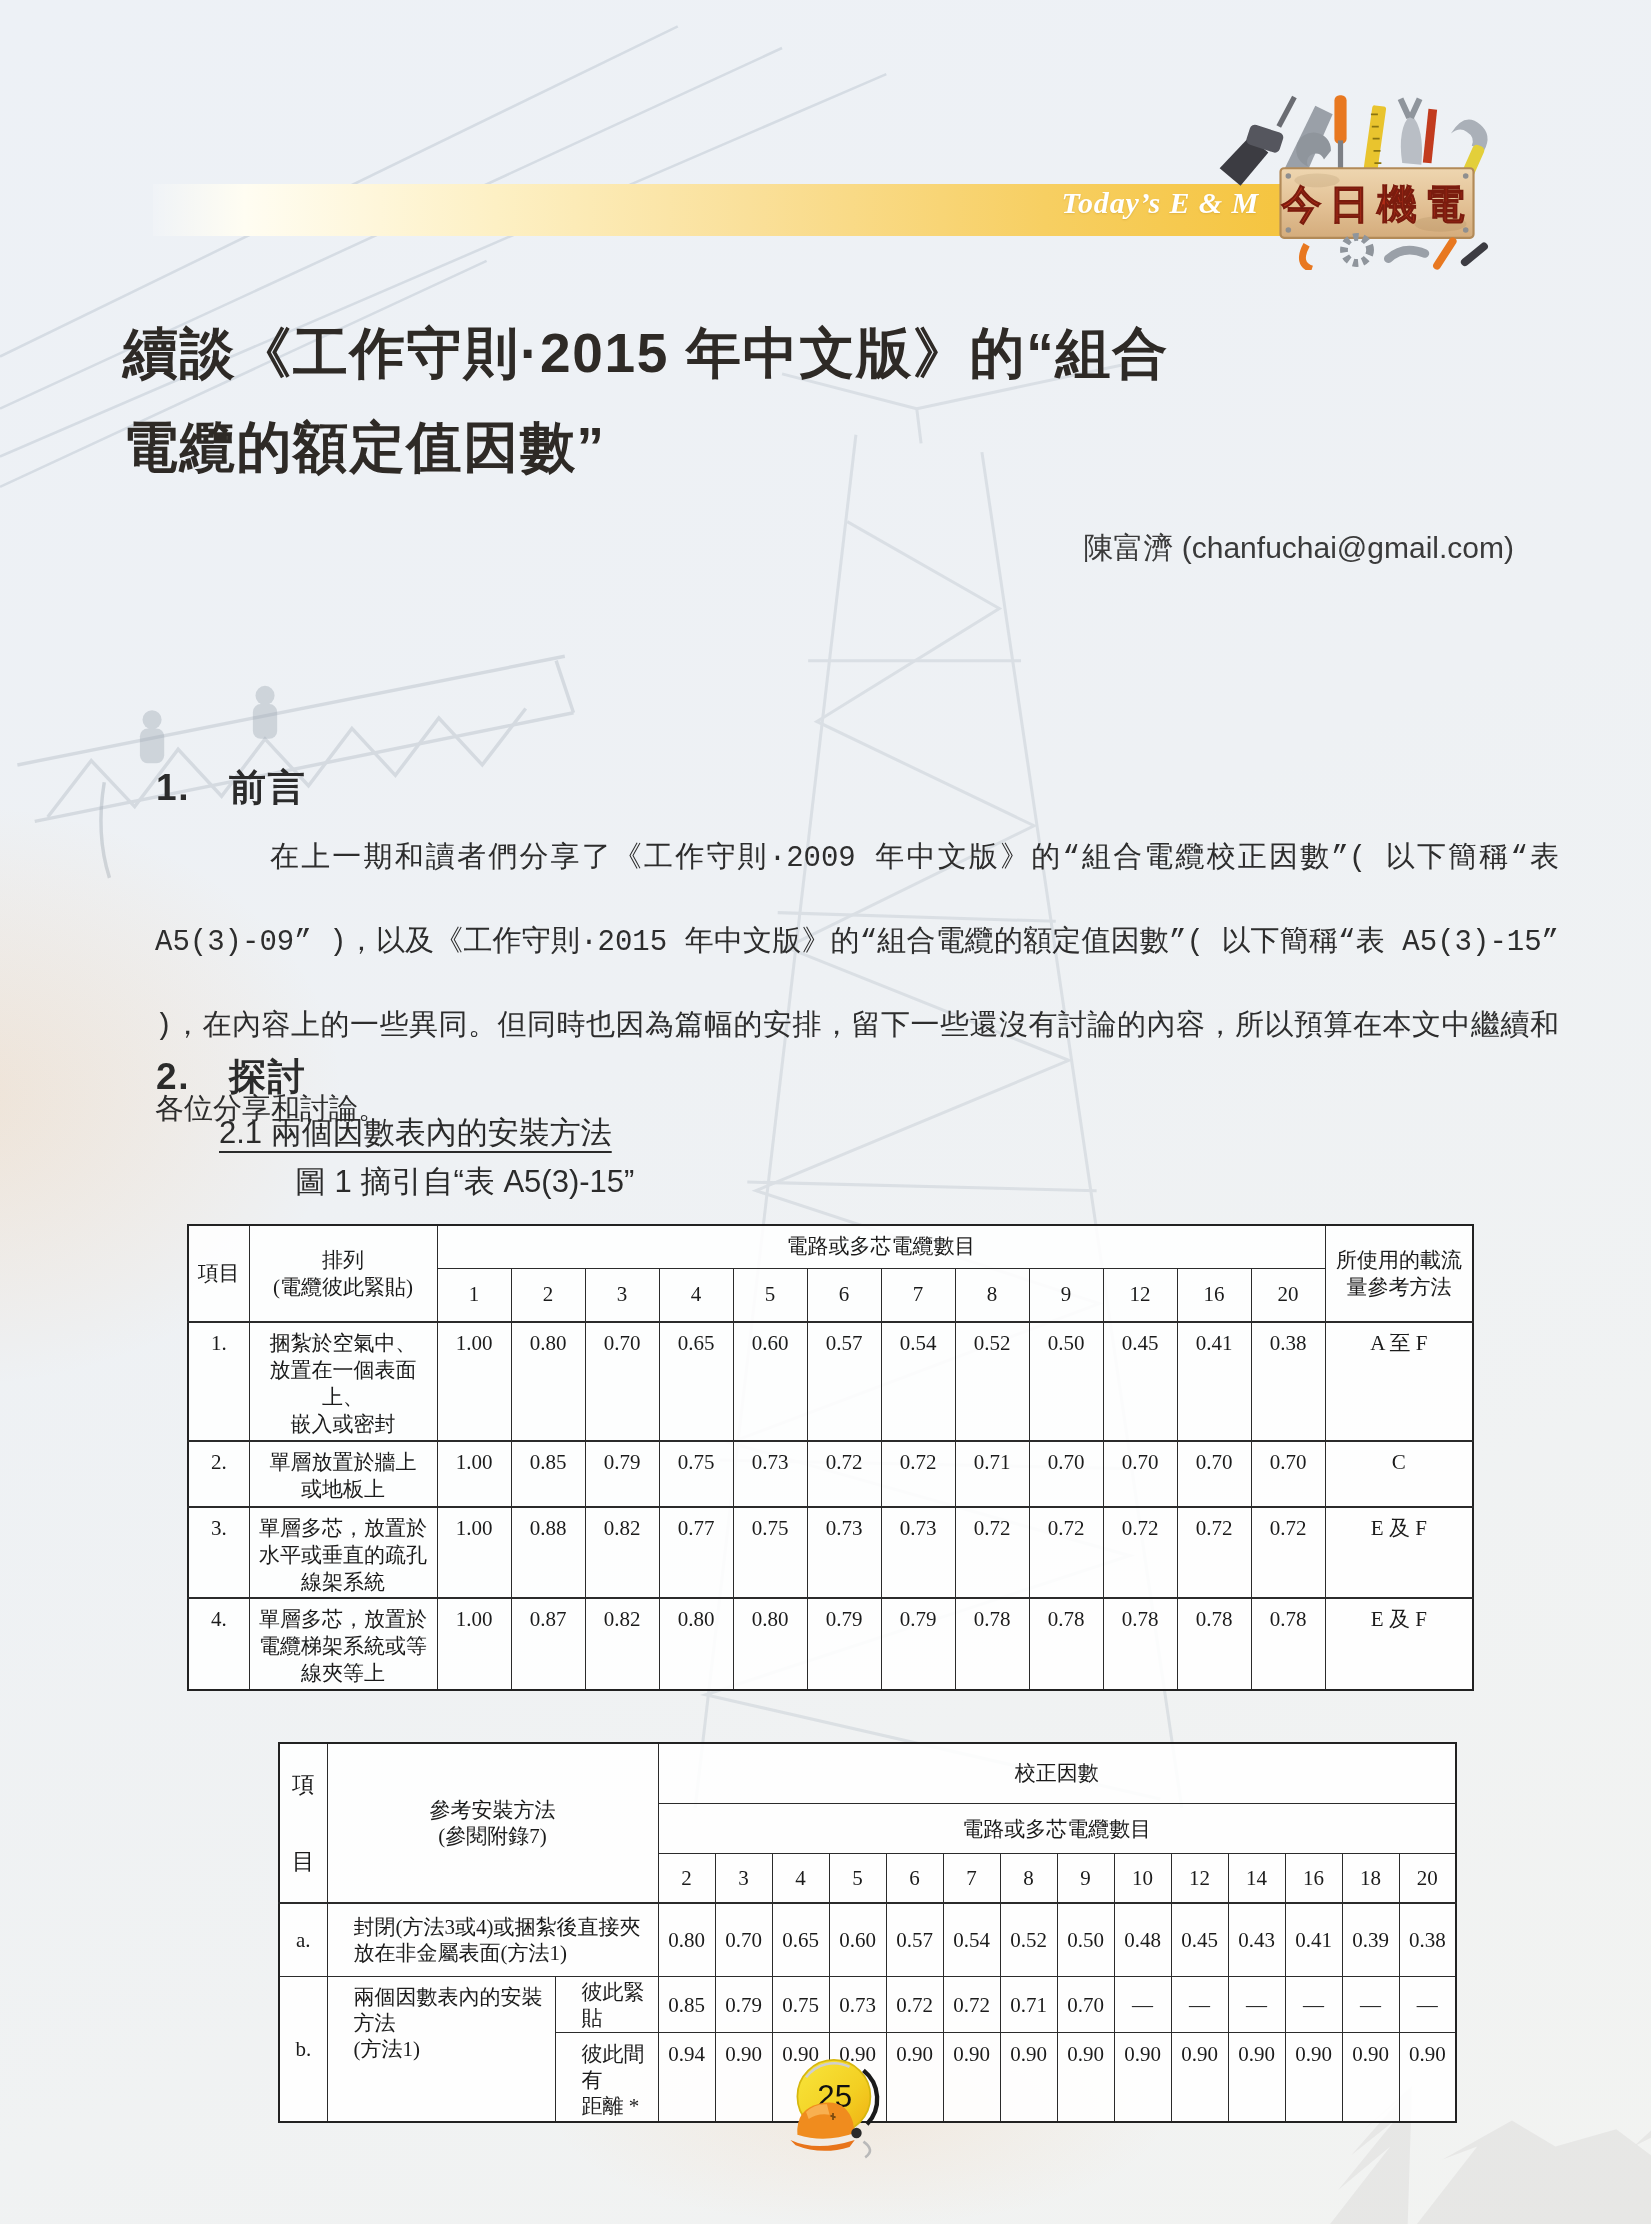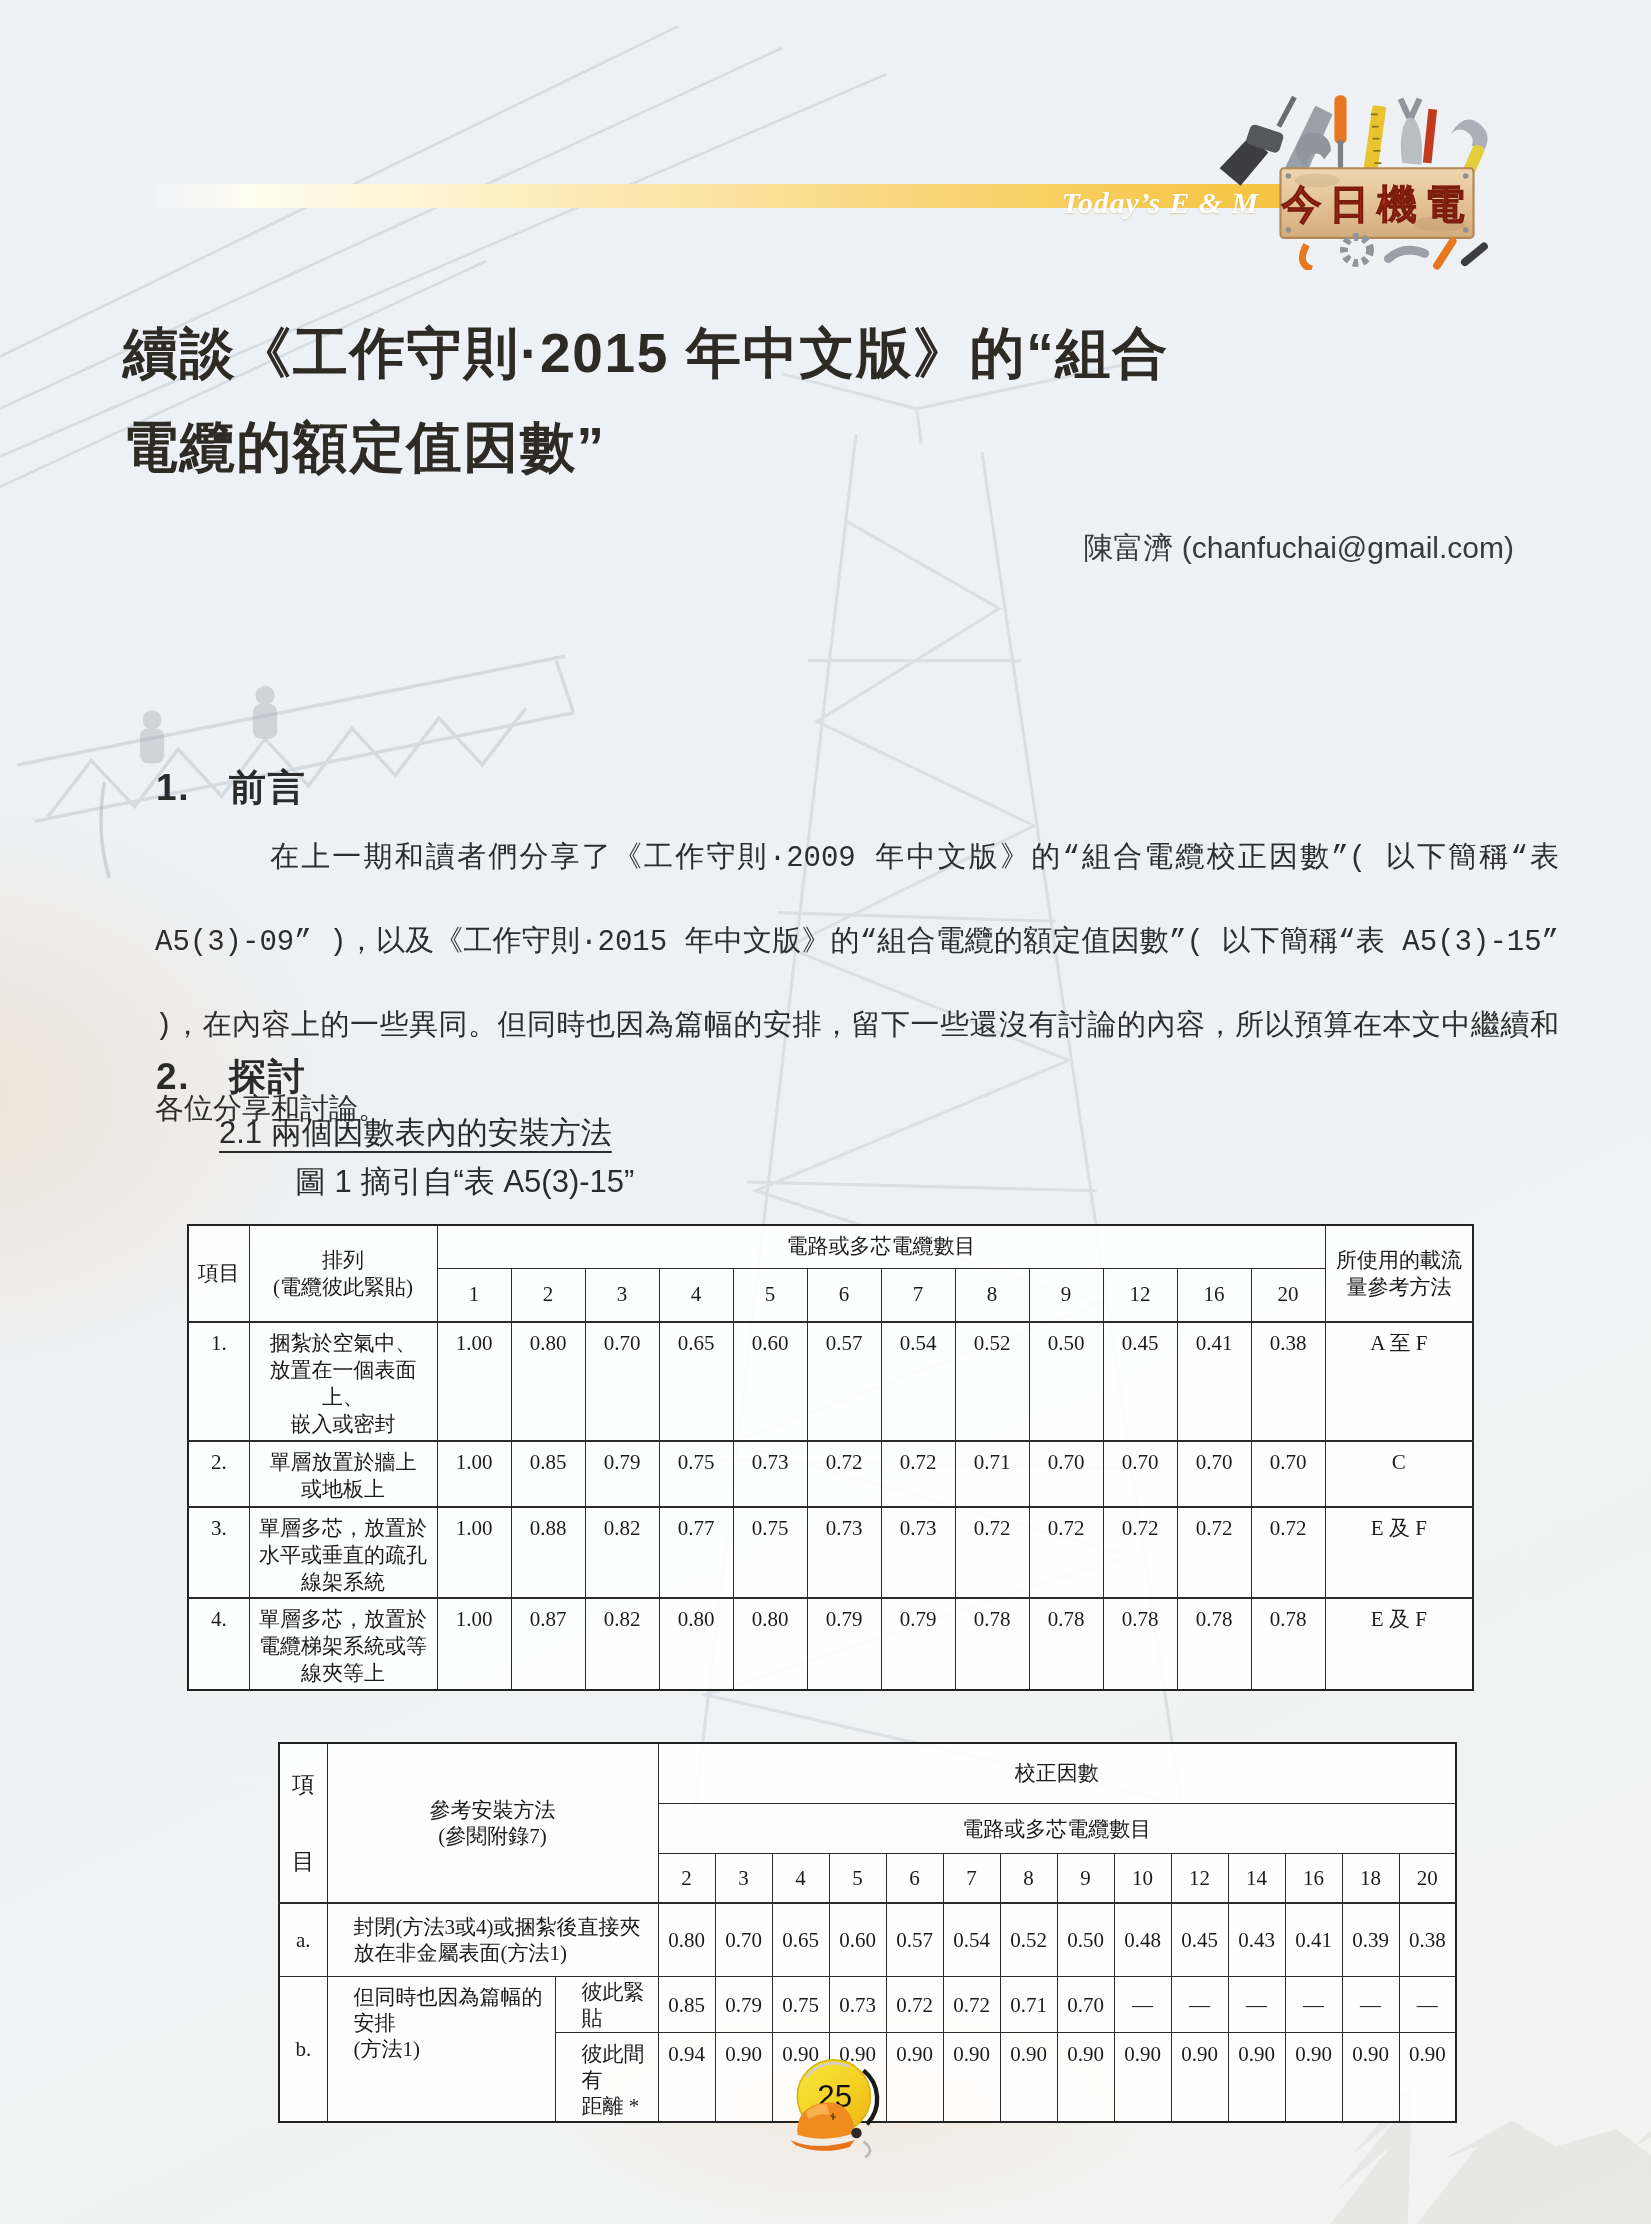--- a/index.html
+++ b/index.html
@@ -8,21 +8,21 @@
     background:linear-gradient(155deg,#edf1f6 0%,#eef1f4 45%,#f2f3f1 100%);
     font-family:"Liberation Sans",sans-serif;color:#222;
   }
   .bg-svg{position:absolute;left:0;top:0;z-index:0;}
   .glow1{position:absolute;left:-139px;top:800px;width:487px;height:591px;z-index:0;
     background:radial-gradient(ellipse at 18% 50%,rgba(243,158,66,0.17),rgba(243,158,66,0) 70%);}
   .glow2{position:absolute;left:556px;top:1999px;width:608px;height:226px;z-index:0;
     background:radial-gradient(ellipse at center,rgba(242,148,58,0.10),rgba(242,148,58,0) 72%);}
 
   
-  .banner{position:absolute;left:153px;top:184px;width:1144px;height:24px;z-index:1;
+  .banner{position:absolute;left:153px;top:184px;width:1144px;height:52px;z-index:1;
     background:linear-gradient(to right,rgba(255,255,255,0.15) 0%,#fffdf2 8%,#fdf0c4 30%,#fae09a 52%,#f7cf62 78%,#f5c43e 100%);}
   .banner-text{position:absolute;right:38px;top:1.7px;font-family:"Liberation Serif",serif;
     font-style:italic;font-weight:700;font-size:30px;color:#ffffff;letter-spacing:0.9px;
     text-shadow:0 0.9px 1.7px rgba(180,140,40,0.35);}
   .logo{position:absolute;left:1204px;top:83px;z-index:2;}
 
   
   .title{position:absolute;left:123px;top:306px;width:1356px;z-index:3;
     font-size:55px;font-weight:900;color:#2e2a26;letter-spacing:1.7px;line-height:94px;}
   .author{position:absolute;right:137px;top:528px;z-index:3;font-size:30px;color:#3a3a3a;}
@@ -362,21 +362,21 @@
           <td>0.50</td>
           <td>0.48</td>
           <td>0.45</td>
           <td>0.43</td>
           <td>0.41</td>
           <td>0.39</td>
           <td>0.38</td>
         </tr>
         <tr>
           <td rowspan="2">b.</td>
-          <td class="left" rowspan="2" style="vertical-align:top;padding-top:7px;">但同時也因為篇幅的安排
+          <td class="left" rowspan="2" style="vertical-align:top;padding-top:7px;">兩個因數表內的安裝方法
 (方法1)</td>
           <td class="left">彼此緊貼</td>
           <td>0.85</td>
           <td>0.79</td>
           <td>0.75</td>
           <td>0.73</td>
           <td>0.72</td>
           <td>0.72</td>
           <td>0.71</td>
           <td>0.70</td>

